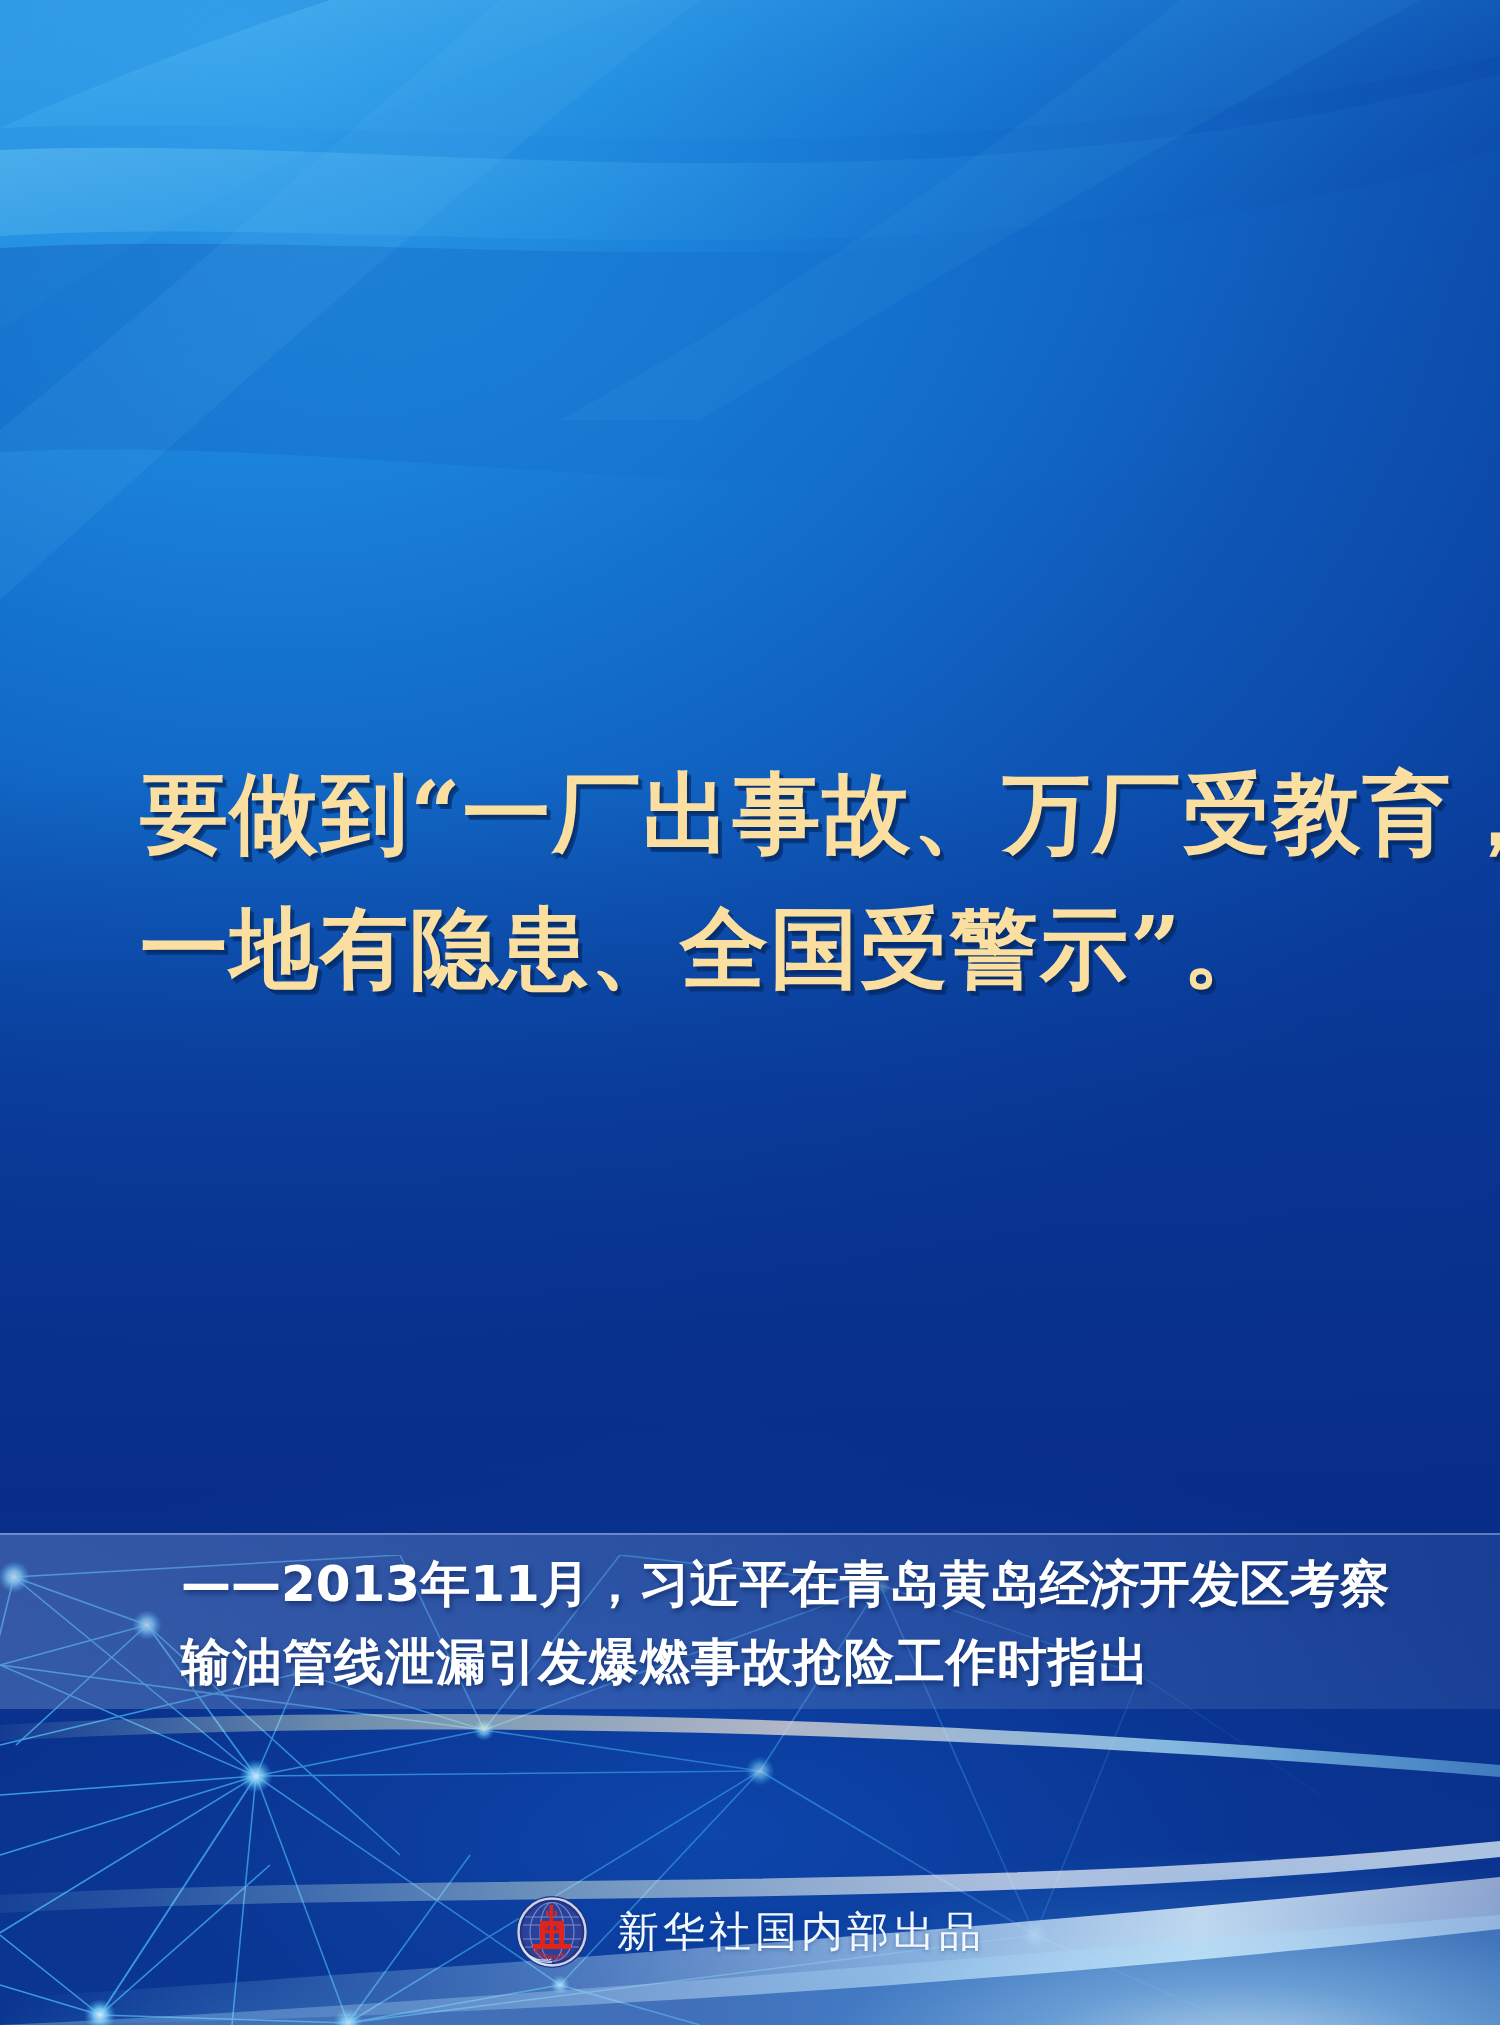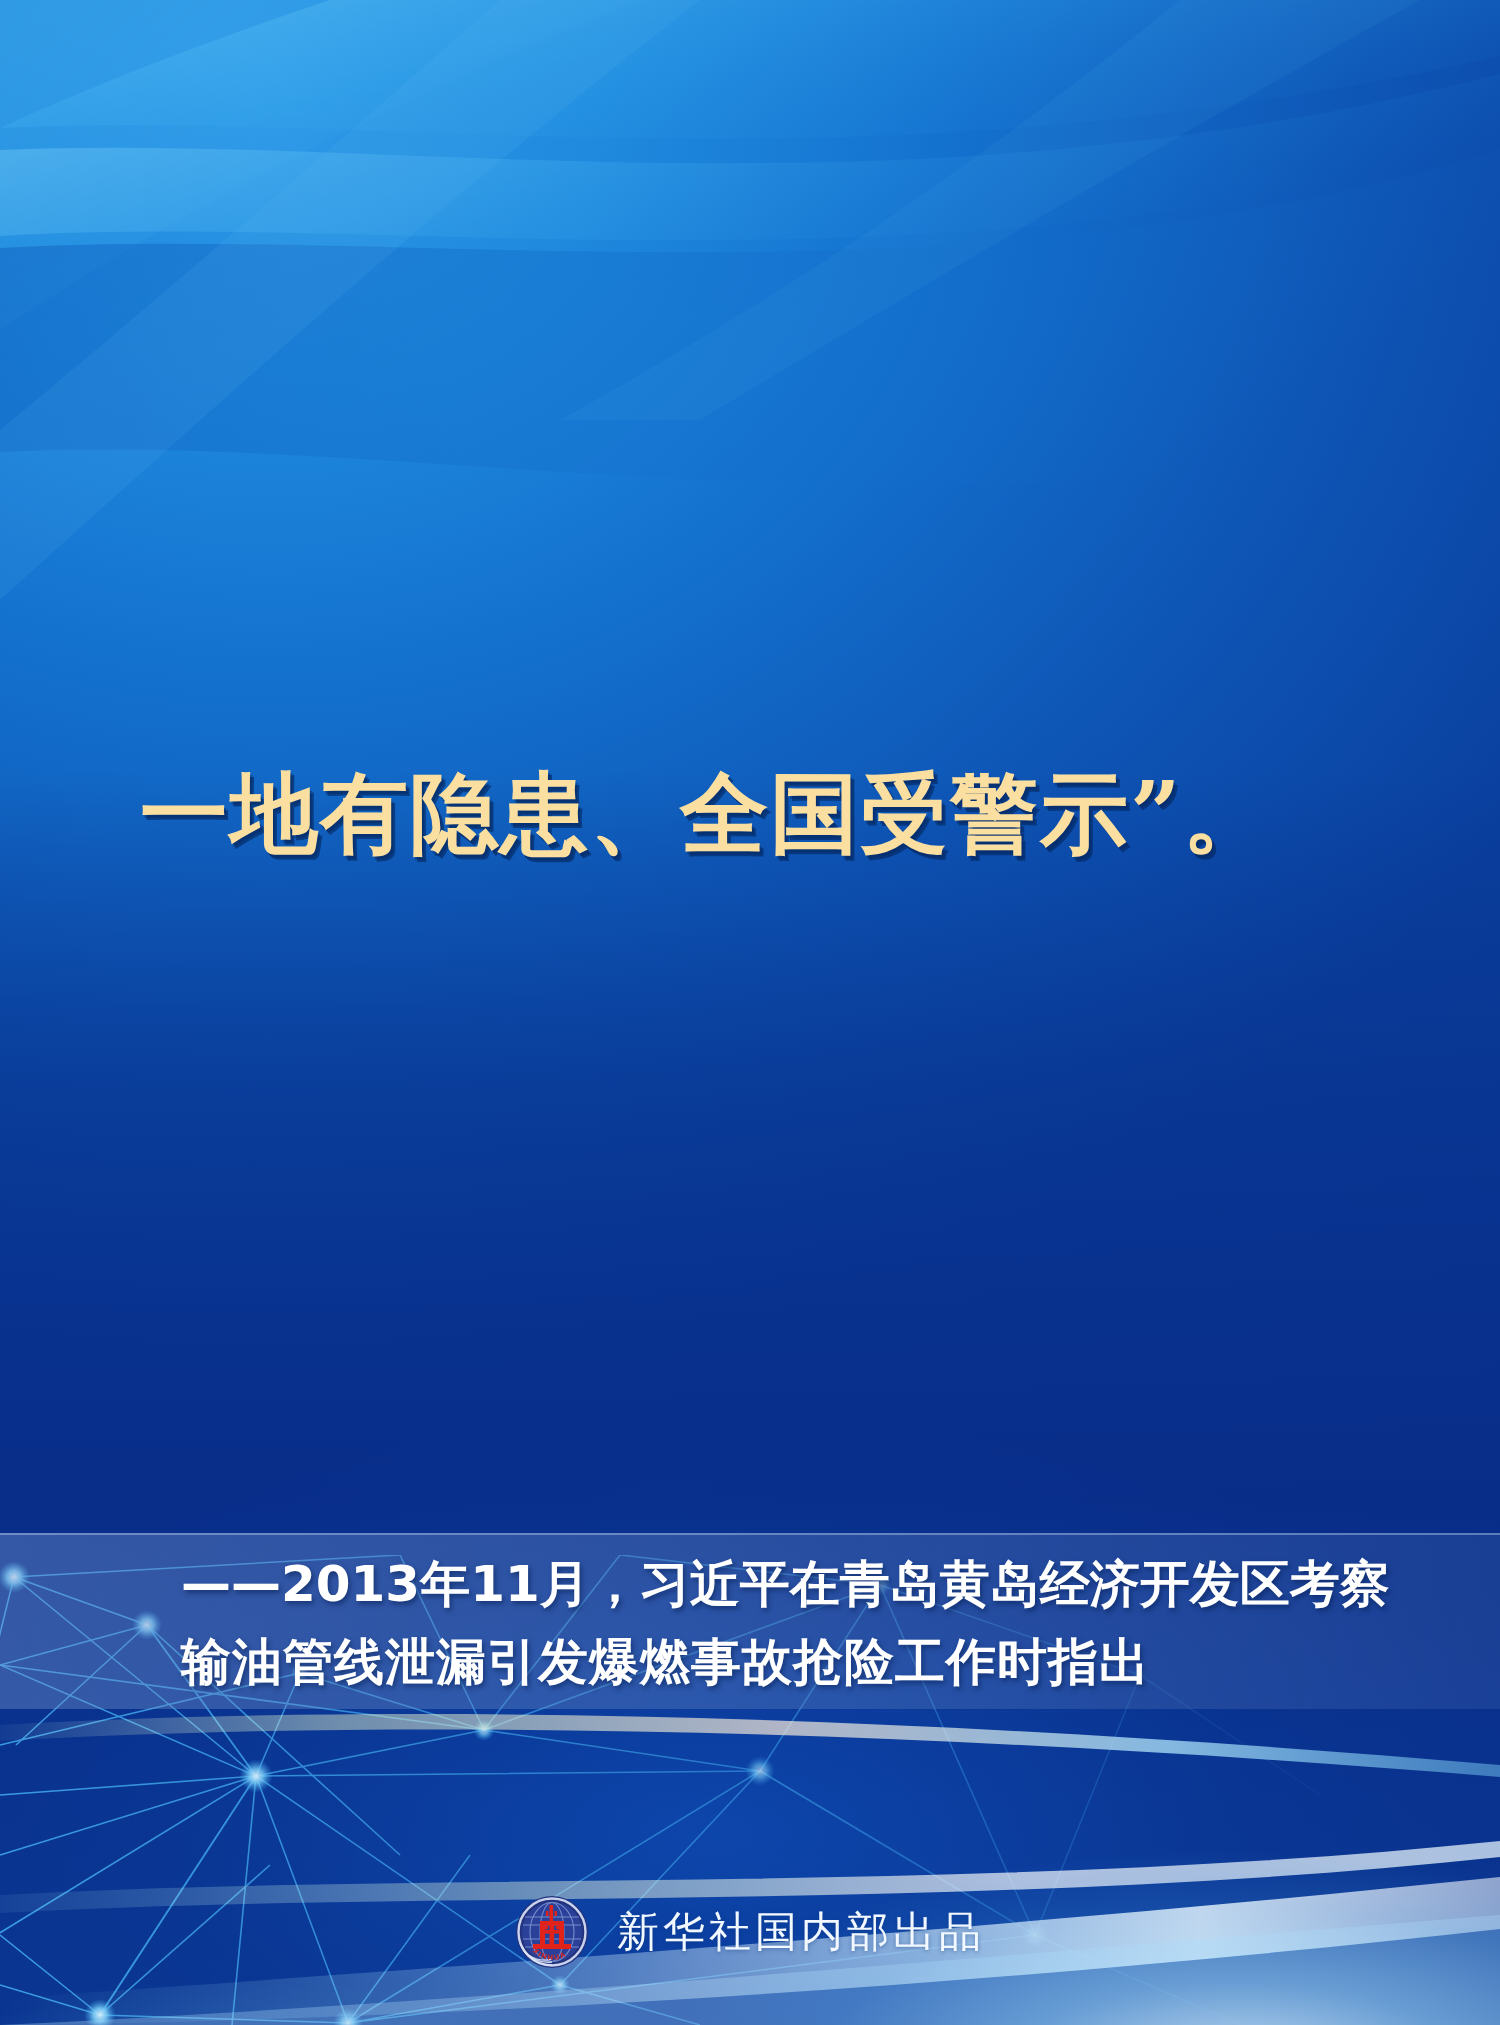--- a/index.html
+++ b/index.html
@@ -67,21 +67,21 @@
     font-weight:700;
     font-size:88px;
     line-height:110px;
     letter-spacing:2px;
     color:#fadfa0;
     white-space:nowrap;
     text-shadow:
        4px 5px 0 rgba(4,38,96,0.62),
        2px 3px 0 rgba(6,44,108,0.50);
   }
-  .quote-line + .quote-line{ margin-top:4px; }
+  .quote-line + .quote-line{ margin-top:25px; }
 
   
   .attr-band{
     position:absolute;
     left:0; right:0;
     top:1533px;
     height:176px;
     background:linear-gradient(90deg, rgba(118,150,205,0.40) 0%, rgba(104,138,198,0.36) 42%, rgba(86,122,188,0.30) 78%, rgba(72,110,180,0.26) 100%);
     border-top:2px solid rgba(190,212,242,0.42);
     z-index:5;
@@ -265,20 +265,21 @@
       <path d="M0,404 C420,374 980,336 1500,282 L1500,334 C980,392 420,426 0,430 Z" fill="url(#st3)"></path>
 
       <path d="M0,430 C500,406 1000,360 1500,320 L1500,430 Z" fill="#BFE8FF" opacity="0.30"></path>
     </svg>
   </div>
 
   <div class="bl-wash"></div>
   <div class="br-wash"></div>
 
   <div class="quote">
+    <div class="quote-line">要做到“一厂出事故、万厂受教育，</div>
     <div class="quote-line">一地有隐患、全国受警示”。</div>
   </div>
 
   <div class="attr-band"></div>
   <div class="attr-text">
     <div class="attr-line l1">——2013年11月，习近平在青岛黄岛经济开发区考察</div>
     <div class="attr-line l2">输油管线泄漏引发爆燃事故抢险工作时指出</div>
   </div>
 
   <div class="footer">

